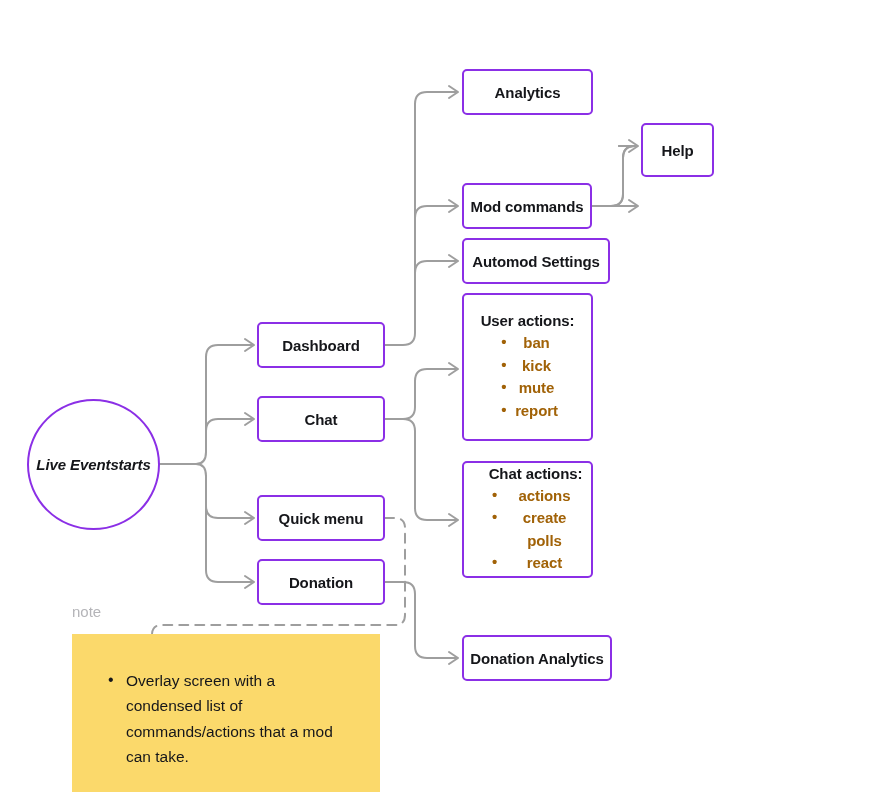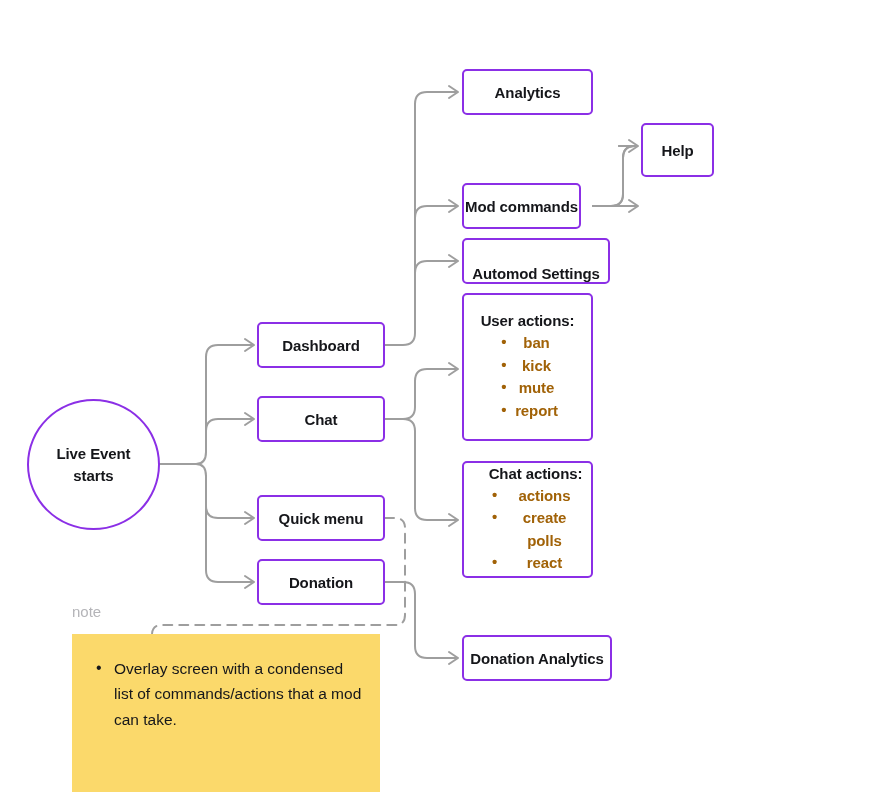--- a/index.html
+++ b/index.html
@@ -39,23 +39,24 @@
     color: #15161a;
     font-weight: bold;
     font-size: 15px;
     letter-spacing: -0.1px;
     z-index: 3;
   }
 
   .node.start {
     border-radius: 50%;
     border-width: 2.5px;
-    flex-direction: column;
+    flex-direction: row;
     line-height: 1.45;
     font-size: 15px;
+    font-style: italic;
   }
 
   .node.listbox {
     flex-direction: column;
     align-items: center;
     justify-content: center;
     padding: 6px 8px;
   }
   .listbox .list-title {
     font-weight: bold;
@@ -94,21 +95,21 @@
   }
 
   .note-card {
     position: absolute;
     background: #FBD96B;
     z-index: 2;
     box-sizing: border-box;
     padding: 22px 18px 10px 20px;
   }
   .note-card ul {
-    margin: 0;
+    margin: 12px;
     padding: 0;
     list-style: none;
   }
   .note-card li {
     position: relative;
     padding-left: 22px;
     font-size: 15.5px;
     line-height: 1.63;
     color: #15161a;
     font-weight: normal;
@@ -205,25 +206,25 @@
   </div>
 
   <div class="node" style="left:257px; top:559px; width:128px; height:46px;">
     <span>Donation</span>
   </div>
 
   <div class="node" style="left:462px; top:69px; width:131px; height:46px;">
     <span>Analytics</span>
   </div>
 
-  <div class="node" style="left:462px; top:183px; width:119px; height:46px;">
+  <div class="node" style="left:462px; top:183px; width:130px; height:46px;">
     <span>Mod commands</span>
   </div>
 
-  <div class="node" style="left:462px; top:238px; width:148px; height:46px;align-items:flex-end;">
+  <div class="node" style="left:462px; top:238px; width:148px; height:46px;">
     <span>Automod Settings</span>
   </div>
 
   <div class="node" style="left:641px; top:123px; width:73px; height:54px;">
     <span>Help</span>
   </div>
 
 
   <div class="node listbox" style="left:462px; top:293px; width:131px; height:148px;">
     <div class="list-title">User actions:</div>

